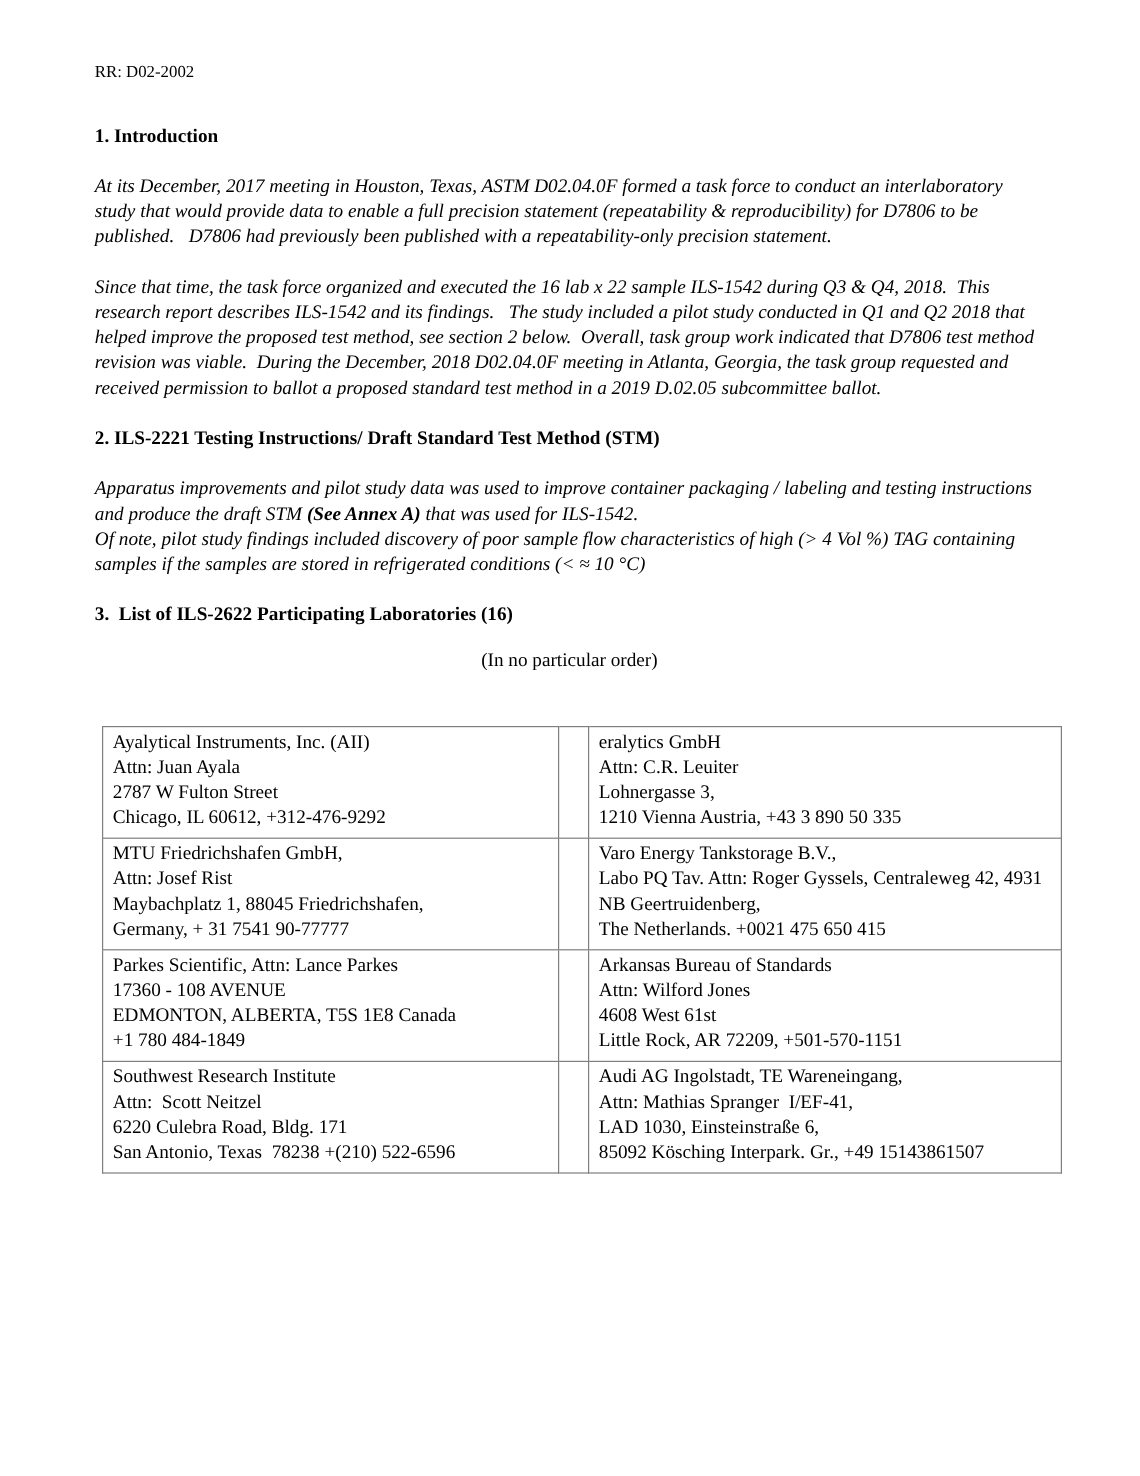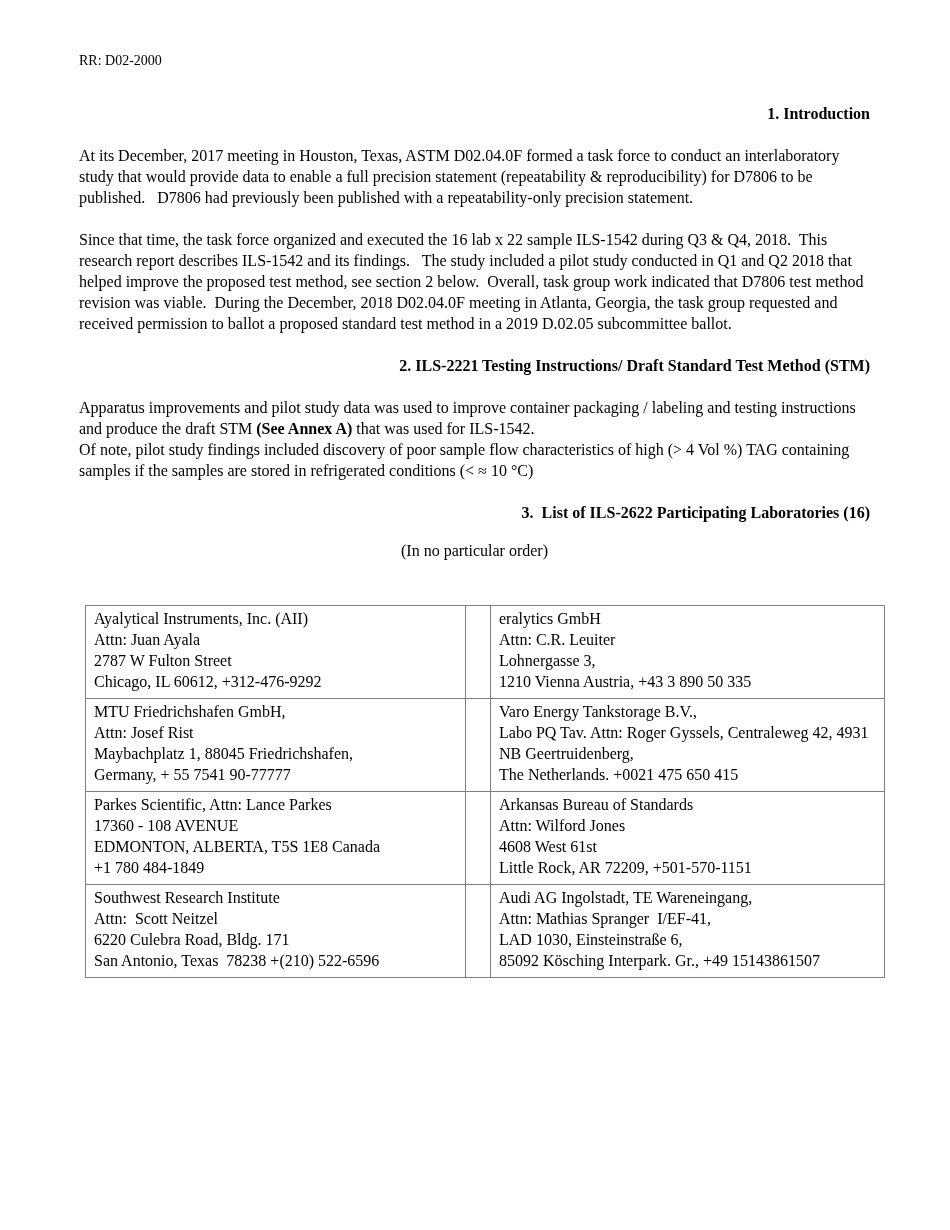--- a/index.html
+++ b/index.html
@@ -17,25 +17,25 @@
   .doc-ref {
     font-size: 14px;
     margin: 0 0 32px 0;
     white-space: pre-wrap;
   }
   .section-heading {
     font-size: 16px;
     font-weight: bold;
     margin: 0 0 21px 0;
     white-space: pre-wrap;
-    text-align: right;
   }
   .para {
     margin: 16px 0 21px 0;
     white-space: pre-wrap;
+    font-style: italic;
   }
   .subtitle {
     text-align: center;
     margin: 17px 0 44px 0;
     white-space: pre-wrap;
   }
   .labs-table {
     border-collapse: collapse;
     table-layout: fixed;
     width: 799px;
@@ -52,21 +52,21 @@
   .labs-table td.spacer { padding: 0; }
   col.c-left  { width: 380px; }
   col.c-mid   { width: 25px; }
   col.c-right { width: 394px; }
 </style>
 </head>
 <body>
 
 <div class="page">
 
-  <div class="doc-ref">RR: D02-2000</div>
+  <div class="doc-ref">RR: D02-2002</div>
 
   <h2 class="section-heading">1. Introduction</h2>
 
   <p class="para">At its December, 2017 meeting in Houston, Texas, ASTM D02.04.0F formed a task force to conduct an interlaboratory study that would provide data to enable a full precision statement (repeatability &amp; reproducibility) for D7806 to be published.   D7806 had previously been published with a repeatability-only precision statement.</p>
 
   <p class="para">Since that time, the task force organized and executed the 16 lab x 22 sample ILS-1542 during Q3 &amp; Q4, 2018.  This research report describes ILS-1542 and its findings.   The study included a pilot study conducted in Q1 and Q2 2018 that helped improve the proposed test method, see section 2 below.  Overall, task group work indicated that D7806 test method revision was viable.  During the December, 2018 D02.04.0F meeting in Atlanta, Georgia, the task group requested and received permission to ballot a proposed standard test method in a 2019 D.02.05 subcommittee ballot.</p>
 
   <h2 class="section-heading">2. ILS-2221 Testing Instructions/ Draft Standard Test Method (STM)</h2>
 
   <p class="para"><span>Apparatus improvements and pilot study data was used to improve container packaging / labeling and testing instructions and produce the draft STM </span><strong>(See Annex A)</strong><span> that was used for ILS-1542.</span><br><span>Of note, pilot study findings included discovery of poor sample flow characteristics of high (&gt; 4 Vol %) TAG containing samples if the samples are stored in refrigerated conditions (&lt; ≈ 10 °C)</span></p>
@@ -90,21 +90,21 @@
         <td class="spacer"></td>
         <td>eralytics GmbH
 Attn: C.R. Leuiter
 Lohnergasse 3,
 1210 Vienna Austria, +43 3 890 50 335</td>
       </tr>
       <tr>
         <td>MTU Friedrichshafen GmbH,
 Attn: Josef Rist
 Maybachplatz 1, 88045 Friedrichshafen,
-Germany, + 55 7541 90-77777</td>
+Germany, + 31 7541 90-77777</td>
         <td class="spacer"></td>
         <td>Varo Energy Tankstorage B.V.,
 Labo PQ Tav. Attn: Roger Gyssels, Centraleweg 42, 4931 NB Geertruidenberg,
 The Netherlands. +0021 475 650 415</td>
       </tr>
       <tr>
         <td>Parkes Scientific, Attn: Lance Parkes
 17360 - 108 AVENUE
 EDMONTON, ALBERTA, T5S 1E8 Canada
 +1 780 484-1849</td>

